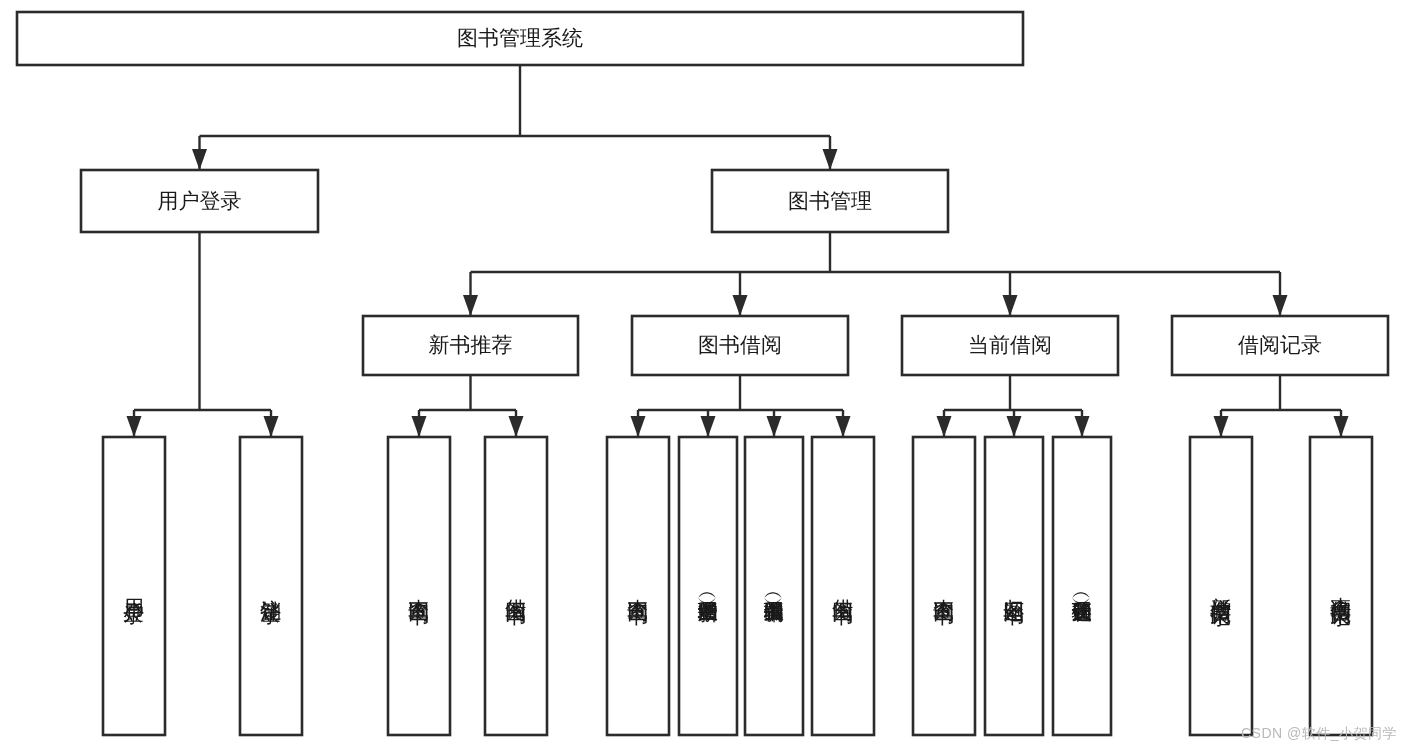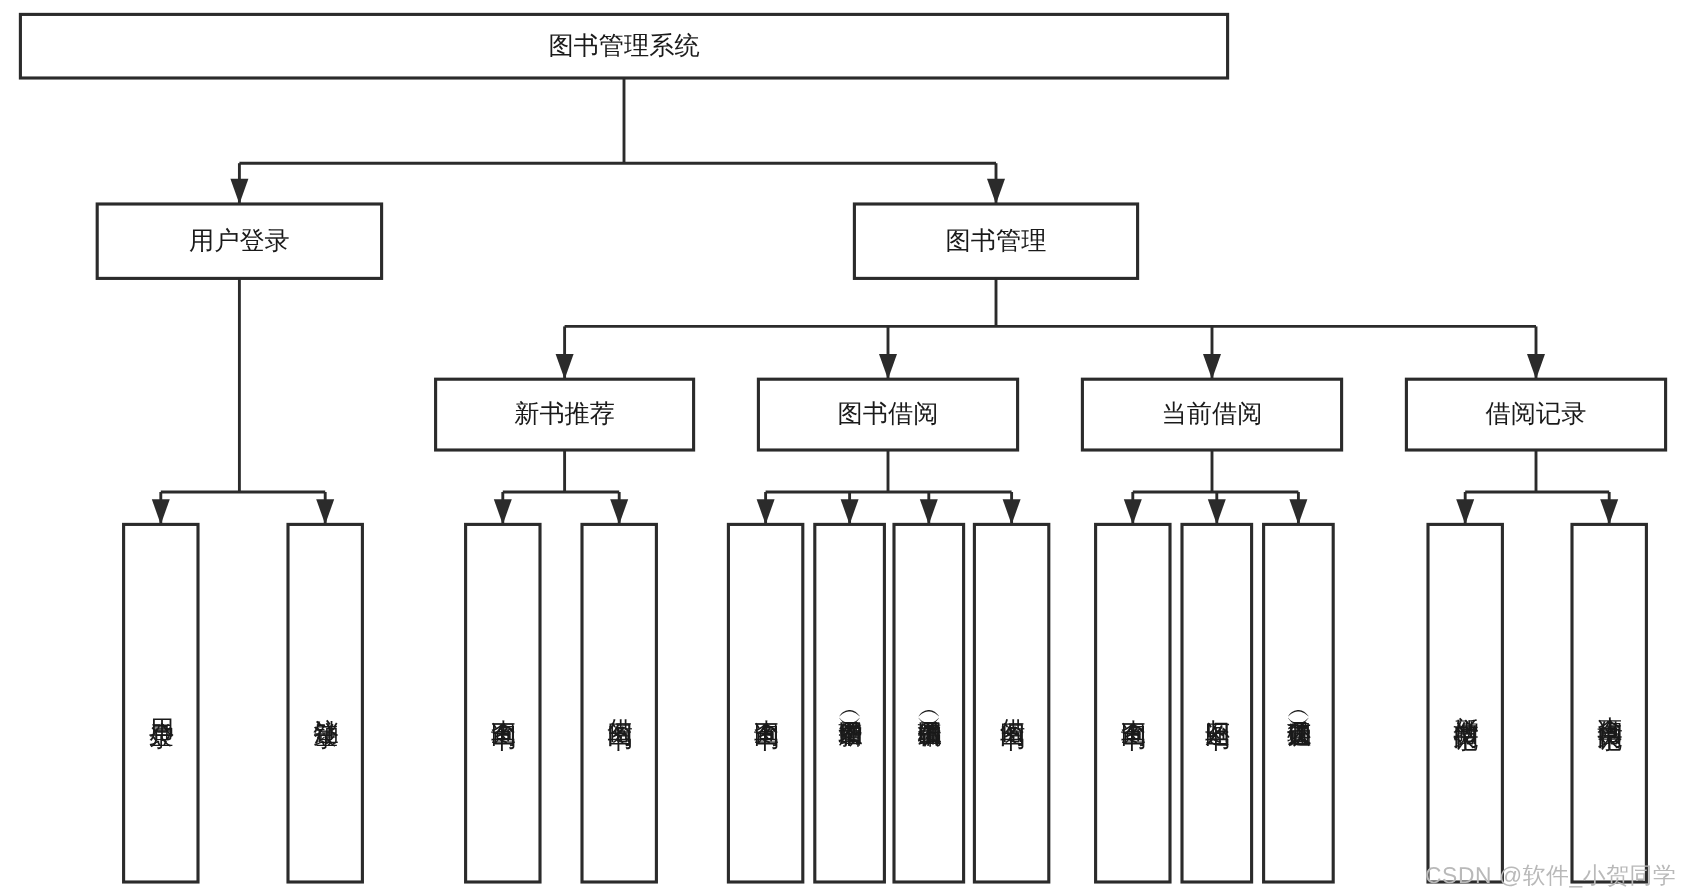--- a/index.html
+++ b/index.html
@@ -62,21 +62,21 @@
     justify-content: center;
     text-align: center;
     white-space: nowrap;
     pointer-events: none;
   }
   .watermark {
     position: absolute;
     right: 8px;
     bottom: 4px;
     font-family: "Liberation Sans", "DejaVu Sans", sans-serif;
-    font-size: 19px;
+    font-size: 14px;
     color: #b9b9b9;
     letter-spacing: 0.5px;
     white-space: nowrap;
   }
 </style>
 </head>
 <body>
 
 <div id="diagram-root">
 

